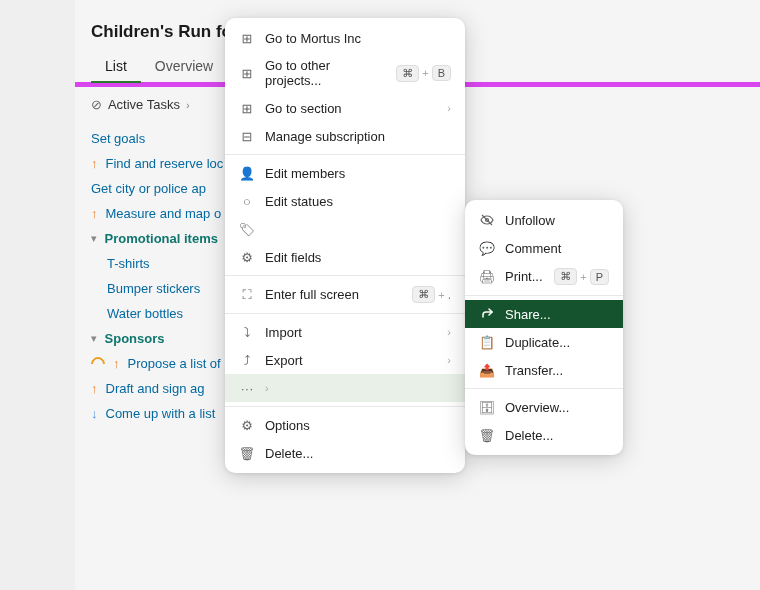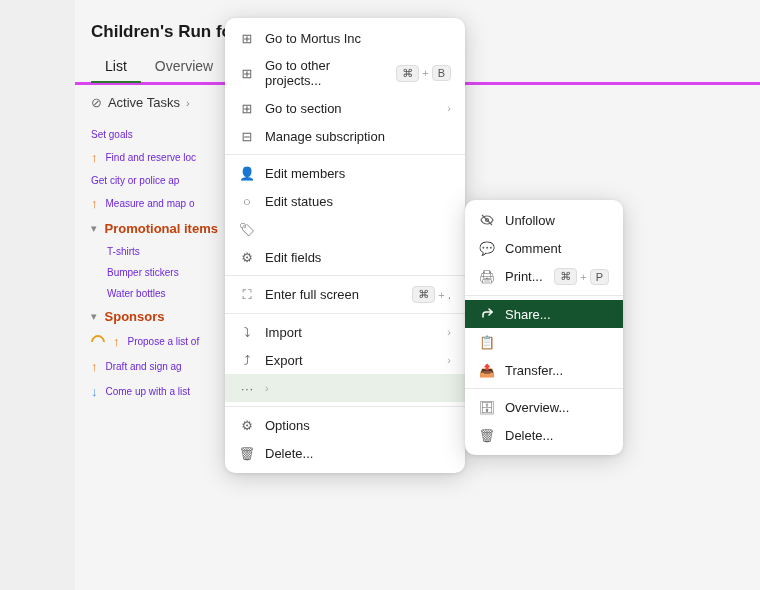--- a/index.html
+++ b/index.html
@@ -46,21 +46,21 @@
     .chevron-icon {
       color: #666;
       font-size: 12px;
     }
 
     .tabs {
       display: flex;
       align-items: center;
       padding: 10px 16px 0 16px;
       gap: 0;
-      border-bottom: 3px solid #d946ef;
+      border-bottom: 5px solid #d946ef;
     }
 
     .tab {
       padding: 6px 14px 8px 14px;
       font-size: 14px;
       color: #555;
       cursor: pointer;
       position: relative;
     }
 
@@ -139,28 +139,28 @@
 
     .task-arrow.up { color: #e87a20; }
     .task-arrow.down { color: #4a90d9; }
 
     .task-collapse {
       font-size: 11px;
       color: #888;
     }
 
     .task-text {
-      font-size: 10px;
-      color: #6d28d9;
+      font-size: 13px;
+      color: #0369a1;
     }
 
     .task-bold {
       font-weight: 600;
       font-size: 13px;
-      color: #c2410c;
+      color: #0f766e;
     }
 
     .half-circle {
       width: 14px;
       height: 14px;
       border-radius: 50%;
       border: 2px solid #e8a020;
       border-right-color: transparent;
       border-bottom-color: transparent;
       transform: rotate(45deg);
@@ -477,20 +477,21 @@
       <svg width="14" height="14" viewBox="0 0 14 14" fill="none">
         <path d="M9 2l3 3-3 3" stroke="white" stroke-width="1.5" fill="none" stroke-linecap="round"></path>
         <path d="M12 5H6a3 3 0 00-3 3v2" stroke="white" stroke-width="1.5" fill="none" stroke-linecap="round"></path>
       </svg>
     </span>
     <span class="menu-label">Share...</span>
   </div>
 
   <div class="menu-item">
     <span class="menu-icon">📋</span>
+    <span class="menu-label">Duplicate...</span>
   </div>
 
   <div class="menu-item">
     <span class="menu-icon">📤</span>
     <span class="menu-label">Transfer...</span>
   </div>
 
   <div class="menu-separator"></div>
 
   <div class="menu-item">

